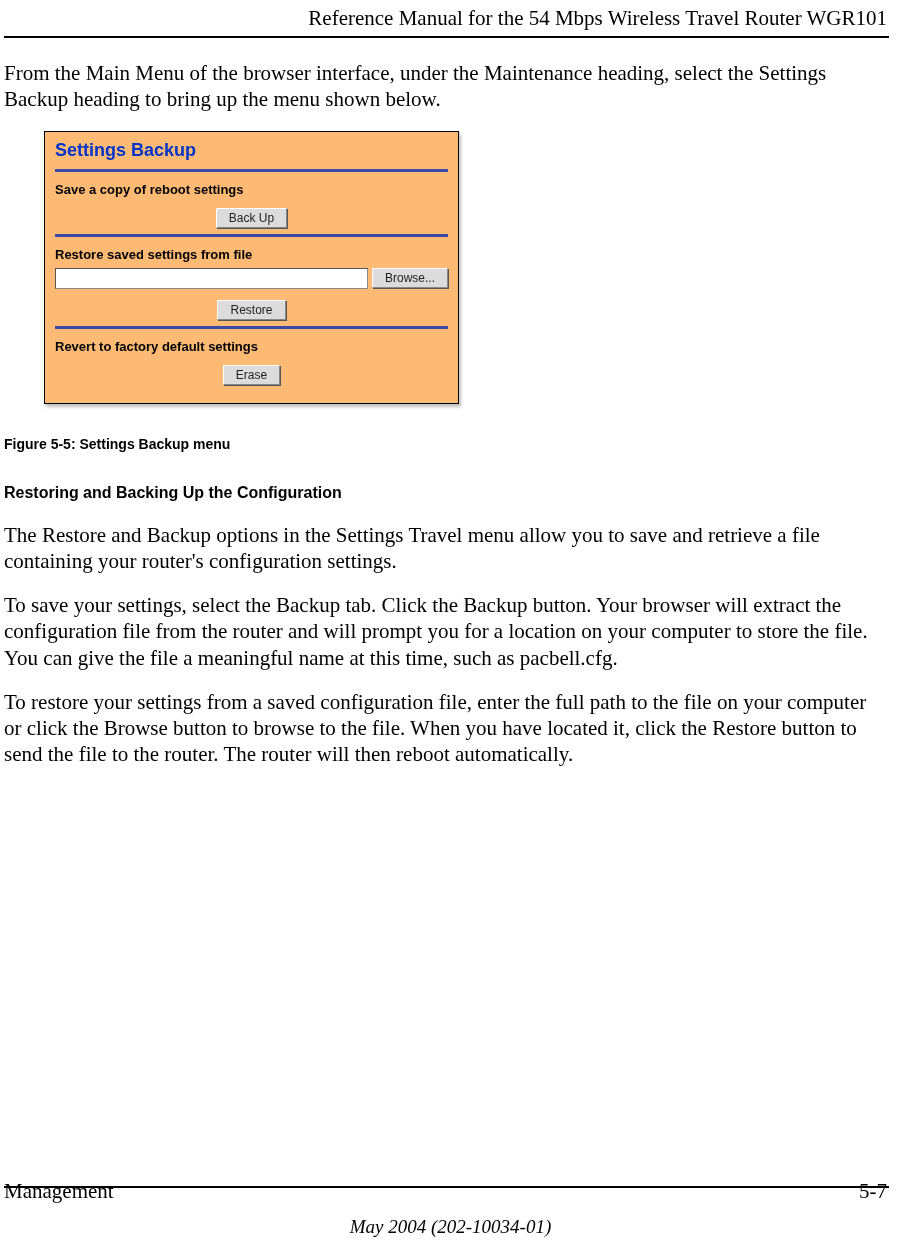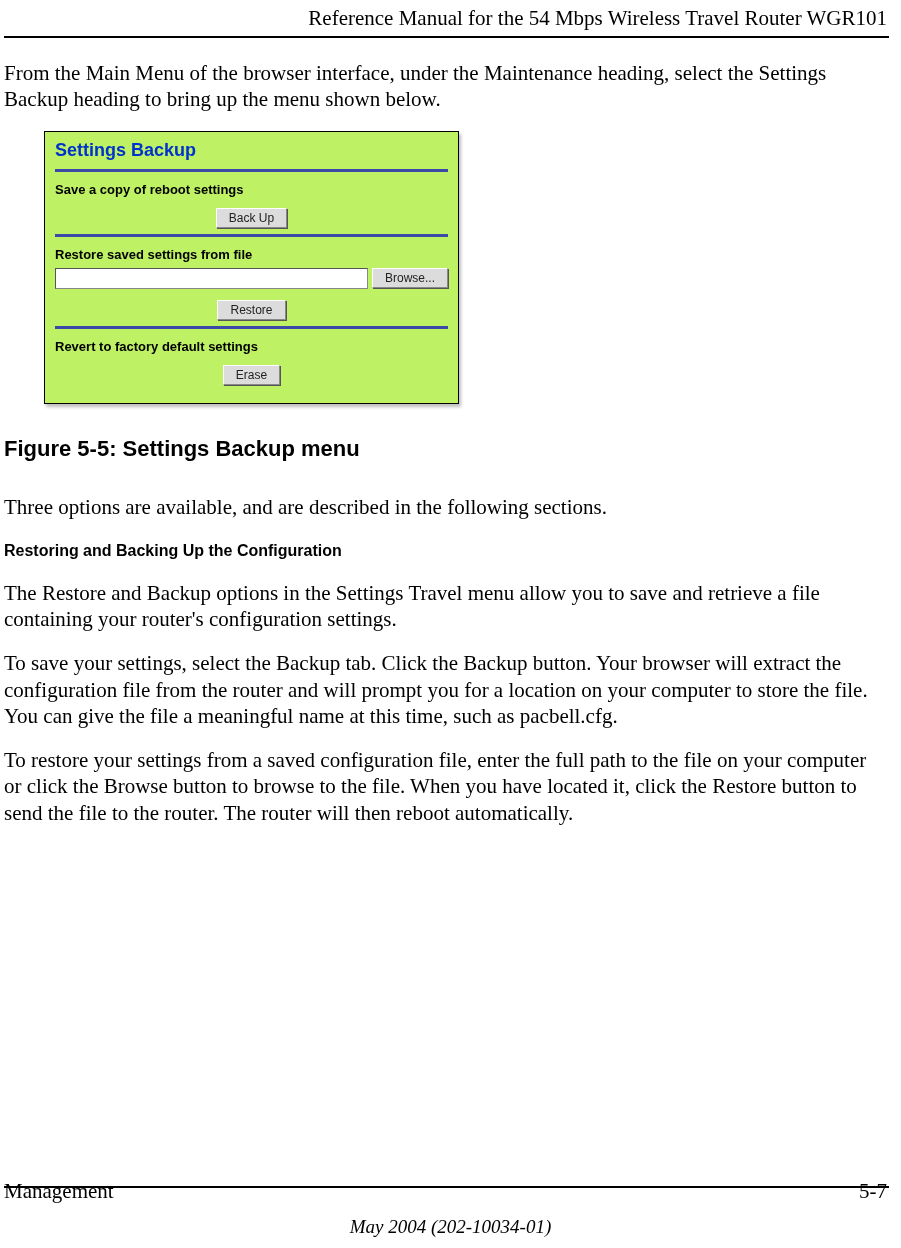--- a/index.html
+++ b/index.html
@@ -31,21 +31,21 @@
     }
     .figure {
       border: 1px solid #000;
       width: 415px;
       margin: 2px 0 8px 40px;
       background: #fff;
       padding: 0;
       box-shadow: 2px 3px 3px rgba(0,0,0,0.25);
     }
     .fig-inner {
-      background: #bef264;
+      background: #fdba74;
       padding: 8px 10px 12px 10px;
       font-family: Arial, Helvetica, sans-serif;
     }
     .panel-title {
       color: #0033cc;
       font-weight: bold;
       font-size: 18px;
       font-family: Arial, Helvetica, sans-serif;
       margin-bottom: 8px;
     }
@@ -90,21 +90,21 @@
       border: 1px solid #888;
       border-top-color: #555;
       border-left-color: #555;
       background: #fff;
       font-size: 12px;
       padding: 0 4px;
     }
     .caption {
       font-family: Arial, Helvetica, sans-serif;
       font-weight: bold;
-      font-size: 22px;
+      font-size: 14px;
       margin: 32px 0 32px 0;
     }
     .heading {
       font-family: Arial, Helvetica, sans-serif;
       font-weight: bold;
       font-size: 16px;
       margin: 22px 0 20px 0;
     }
     .footer-rule {
       border: none;
@@ -166,21 +166,20 @@
 
       <div class="section-label">Revert to factory default settings</div>
       <div class="btn-row">
         <button class="win-btn">Erase</button>
       </div>
     </div>
   </div>
 
   <div class="caption">Figure 5-5:  Settings Backup menu</div>
 
-  <p class="para">Three options are available, and are described in the following sections.</p>
 
   <div class="heading">Restoring and Backing Up the Configuration</div>
 
   <p class="para">The Restore and Backup options in the Settings Travel menu allow you to save and retrieve a file containing your router's configuration settings.</p>
   <p class="para">To save your settings, select the Backup tab. Click the Backup button. Your browser will extract the configuration file from the router and will prompt you for a location on your computer to store the file. You can give the file a meaningful name at this time, such as pacbell.cfg.</p>
   <p class="para">To restore your settings from a saved configuration file, enter the full path to the file on your computer or click the Browse button to browse to the file. When you have located it, click the Restore button to send the file to the router. The router will then reboot automatically.</p>
 </div>
 
 <hr class="footer-rule">
 <div class="footer-row">

